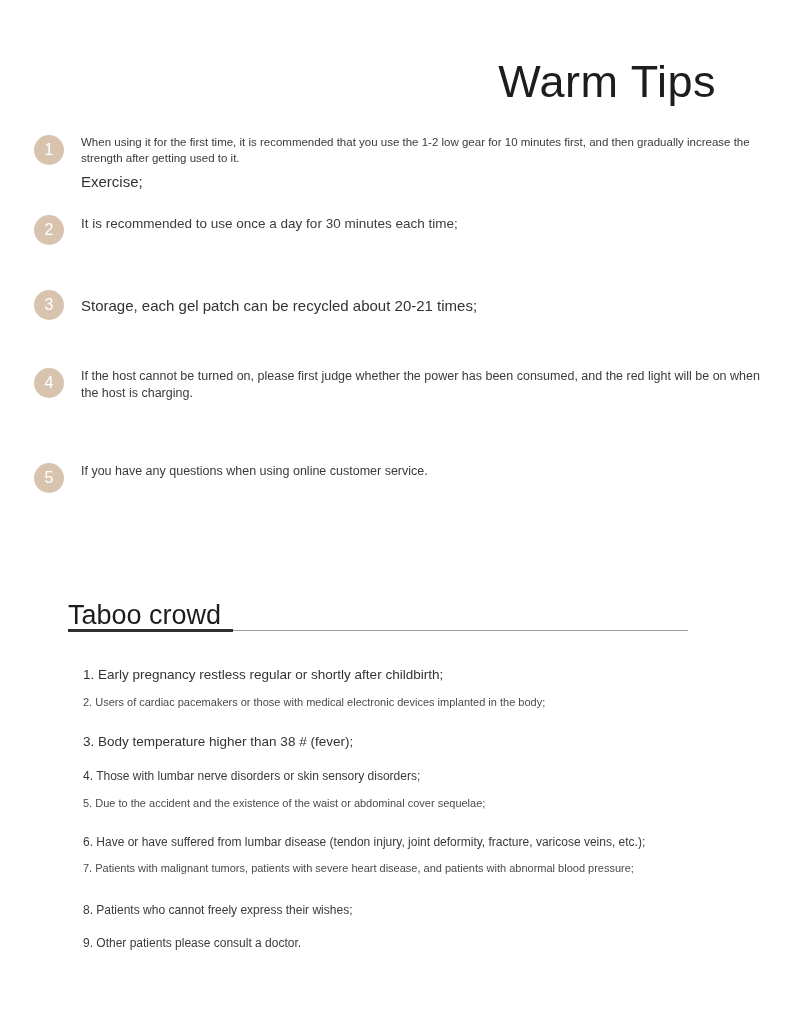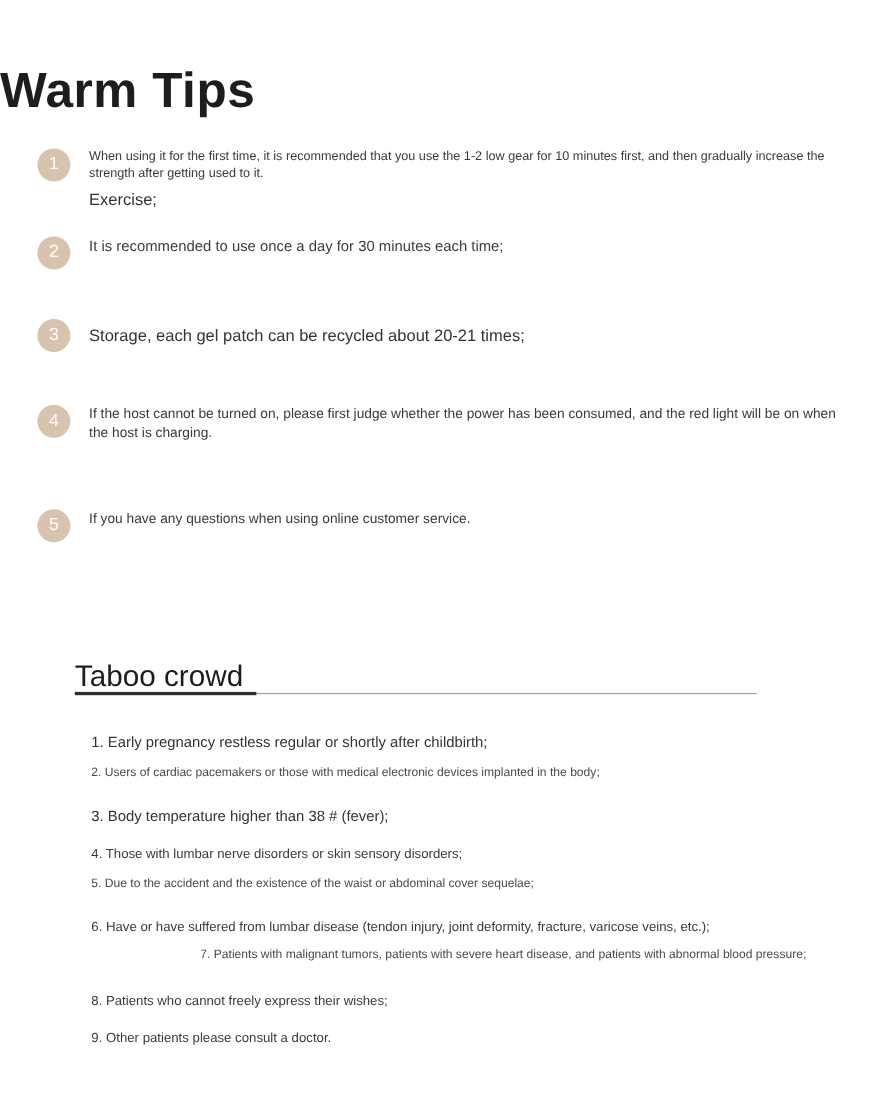--- a/index.html
+++ b/index.html
@@ -21,23 +21,23 @@
     width: 790px;
     height: 1016px;
   }
 
   
   .main-title {
     position: absolute;
     top: 26px;
     left: 0;
     width: 716px;
-    text-align: left;
+    text-align: right;
     font-size: 45px;
-    font-weight: 700;
+    font-weight: 400;
     letter-spacing: 0.5px;
     color: #1d1d1d;
     font-family: "Liberation Sans", sans-serif;
   }
 
   
   .tips {
     position: absolute;
     top: 125px;
     left: 0;
@@ -147,21 +147,21 @@
   .taboo-item.lg { font-size: 13.5px; line-height: 1.4; color: #333; }
   .taboo-item.sm { font-size: 11px; line-height: 1.45; color: #4a4a4a; }
   .taboo-item.md { font-size: 12px; line-height: 1.4; color: #3a3a3a; }
 
   #taboo-1 { top: 0px; }
   #taboo-2 { top: 29px; }
   #taboo-3 { top: 67px; }
   #taboo-4 { top: 102px; }
   #taboo-5 { top: 130px; }
   #taboo-6 { top: 168px; }
-  #taboo-7 { top: 195px; text-align: right; }
+  #taboo-7 { top: 195px; }
   #taboo-8 { top: 236px; }
   #taboo-9 { top: 269px; }
 </style>
 </head>
 <body>
 
 <div class="page">
 
   <h1 class="main-title">Warm Tips</h1>
 

